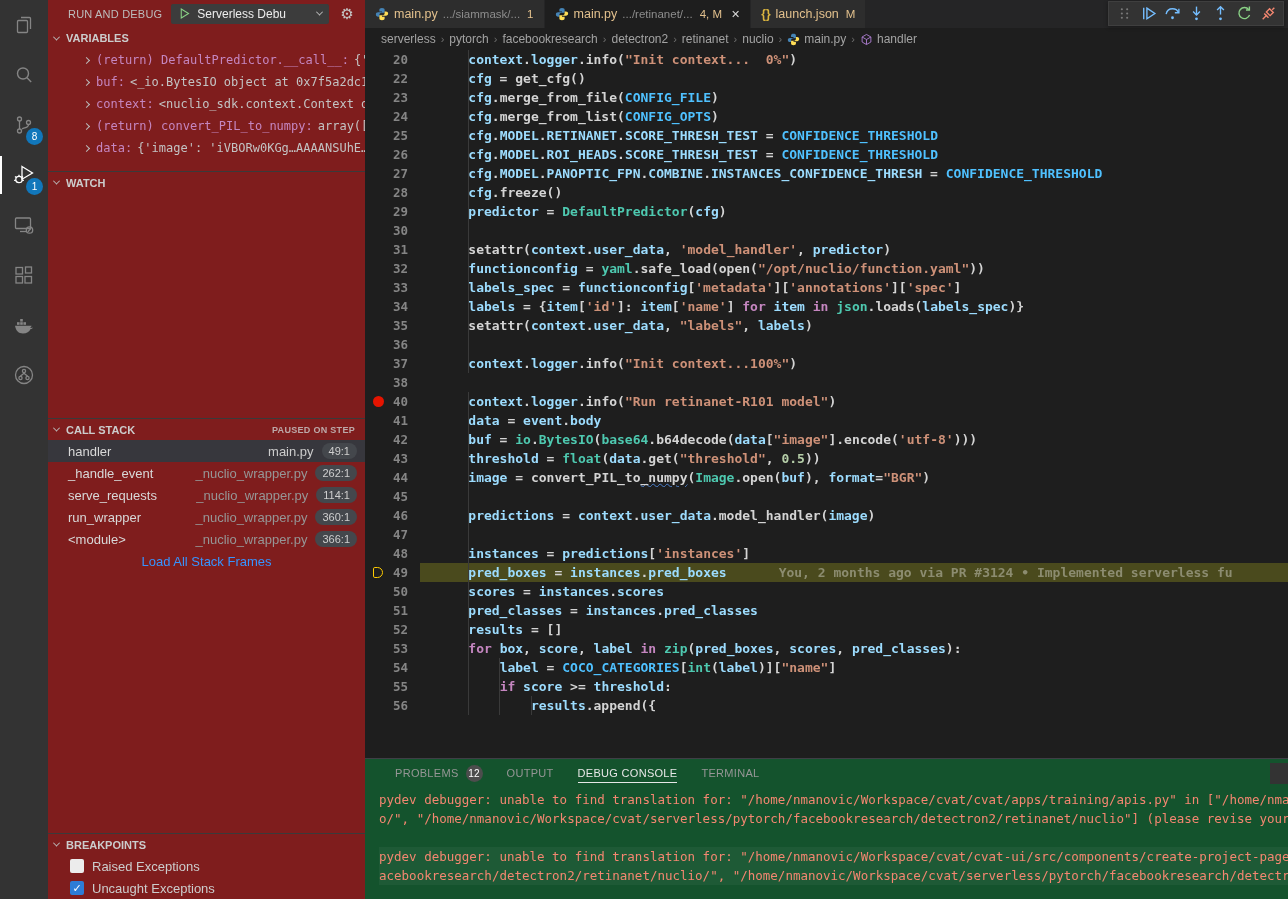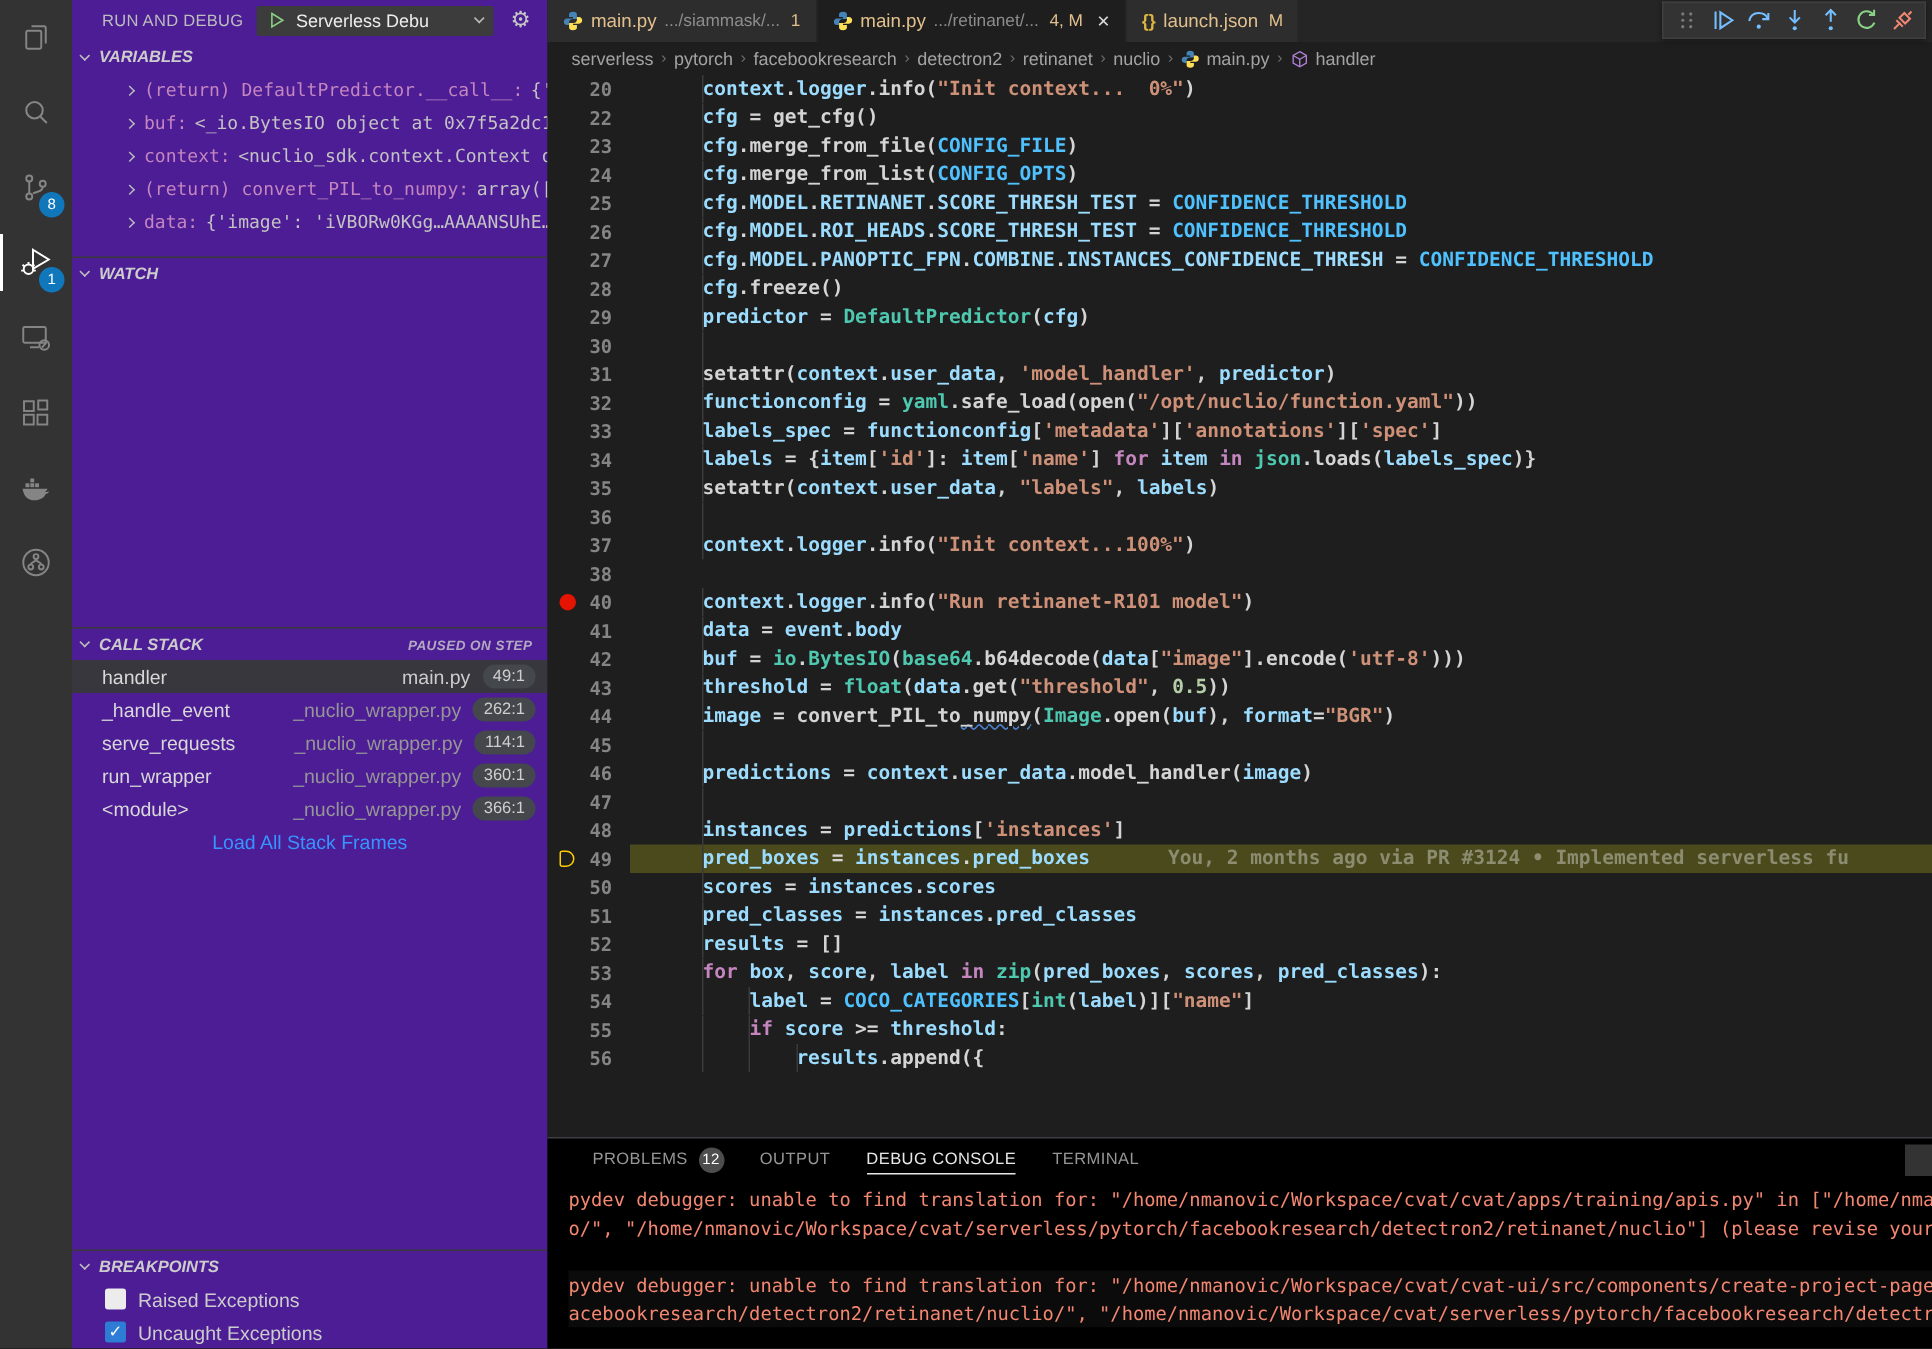--- a/index.html
+++ b/index.html
@@ -11,33 +11,33 @@
   .activitybar { width:48px; background:#333333; flex:none; display:flex; flex-direction:column; }
   .ab-item { height:50px; display:flex; align-items:center; justify-content:center;
     color:#858585; position:relative; cursor:pointer; }
   .ab-item svg { width:24px; height:24px; }
   .ab-item.active { color:#ffffff; }
   .ab-item.active::before { content:""; position:absolute; left:0; top:6px; bottom:6px; width:2px; background:#ffffff; }
   .ab-badge { position:absolute; right:5px; bottom:5px; min-width:17px; height:17px; border-radius:50%;
     background:#1177bb; color:#fff; font-size:10px; display:flex; align-items:center; justify-content:center; }
 
   
-  .sidebar { width:317px; flex:none; background:#4c1d95; color:#cccccc; display:flex; flex-direction:column; font-size:13px; }
+  .sidebar { width:317px; flex:none; background:#7f1d1d; color:#cccccc; display:flex; flex-direction:column; font-size:13px; }
   .sidebar-header { height:27px; flex:none; display:flex; align-items:center; padding:0 10px 0 20px; }
   .sb-title { font-size:11px; color:#bdbdbd; letter-spacing:.2px; white-space:nowrap; }
   .debug-config { margin-left:9px; height:20px; background:#3c3c3c; border-radius:2px; display:flex;
     align-items:center; padding:0 7px; gap:6px; flex:none; width:158px; cursor:pointer; }
   .play-ico svg { width:13px; height:13px; display:block; }
   .cfg-label { font-size:12px; color:#ededed; white-space:nowrap; overflow:hidden; flex:1; }
   .chr { display:inline-block; width:5px; height:5px; border-right:1px solid #bbb; border-bottom:1px solid #bbb; flex:none; }
   .chr.down { transform:rotate(45deg) translate(-1px,-1px); }
   .chr.right { transform:rotate(-45deg); }
   .hdr-ico { color:#c5c5c5; margin-left:11px; font-size:15px; line-height:1; cursor:pointer; }
   .section-header { height:22px; flex:none; display:flex; align-items:center; gap:7px; padding:0 10px 0 6px;
-    font-size:11px; font-weight:bold; color:#cccccc; border-top:1px solid #3a3a3a;font-style:italic; }
+    font-size:11px; font-weight:bold; color:#cccccc; border-top:1px solid #3a3a3a; }
   .section-header.first { border-top:none; }
   .sh-right { margin-left:auto; font-size:9px; font-weight:bold; color:rgba(204,204,204,.8); letter-spacing:.3px; }
   .vars-body { height:122px; flex:none; overflow:hidden; font-family:"DejaVu Sans Mono", monospace; font-size:12px; }
   .tree-row { height:22px; display:flex; align-items:center; white-space:nowrap; overflow:hidden; cursor:pointer; }
   .tree-row .chr { margin-right:7px; }
   .locals-label { font-weight:bold; font-family:"Liberation Sans", sans-serif; font-size:12px; }
   .var-name { color:#c586c0; margin-right:5px; }
   .var-value { color:#c3c3c3; }
   .watch-body { height:225px; flex:none; }
   .cs-row { height:22px; display:flex; align-items:center; padding:0 8px 0 20px; cursor:pointer; }
@@ -90,21 +90,21 @@
   .cl-body { flex:1; position:relative; padding-left:17px; overflow:hidden; }
   .cl.cur .cl-body { background:#4a4a1d; }
   .iguide { position:absolute; top:0; bottom:0; width:1px; background:#3a3a3a; }
   .blame { color:#8c8c70; margin-left:52px; }
   .t-p { color:#d4d4d4; } .t-v { color:#9cdcfe; } .t-f { color:#d4d4d4; }
   .t-cls { color:#4ec9b0; } .t-c { color:#4fc1ff; } .t-k { color:#569cd6; }
   .t-kc { color:#c586c0; } .t-s { color:#ce9178; } .t-n { color:#b5cea8; }
   .t-sq { text-decoration:underline; text-decoration-style:wavy; text-decoration-color:#4b80cc; text-decoration-thickness:1px; }
 
   
-  .panel { height:141px; flex:none; border-top:1px solid #3f3f46; background:#000000; position:relative; overflow:hidden; }
+  .panel { height:141px; flex:none; border-top:1px solid #3f3f46; background:#14532d; position:relative; overflow:hidden; }
   .panel-tabs { height:28px; display:flex; align-items:center; padding-left:18px; }
   .p-tab { padding:0 12px; height:100%; display:flex; align-items:center; gap:0;
     font-size:11px; letter-spacing:.3px; color:#969696; cursor:pointer; }
   .p-tab .lbl { padding:4px 0 3px; border-bottom:1px solid transparent; }
   .p-tab.active { color:#e7e7e7; }
   .p-tab.active .lbl { border-bottom-color:#e7e7e7; }
   .p-badge { width:17px; height:17px; border-radius:50%; background:#4d4d4d; color:#fff; font-size:10px;
     display:flex; align-items:center; justify-content:center; margin-left:7px; }
   .console { font-family:"DejaVu Sans Mono", monospace; font-size:12.5px; line-height:19px;
     color:#f48771; padding:3px 0 0 14px; white-space:pre; overflow:hidden; }

